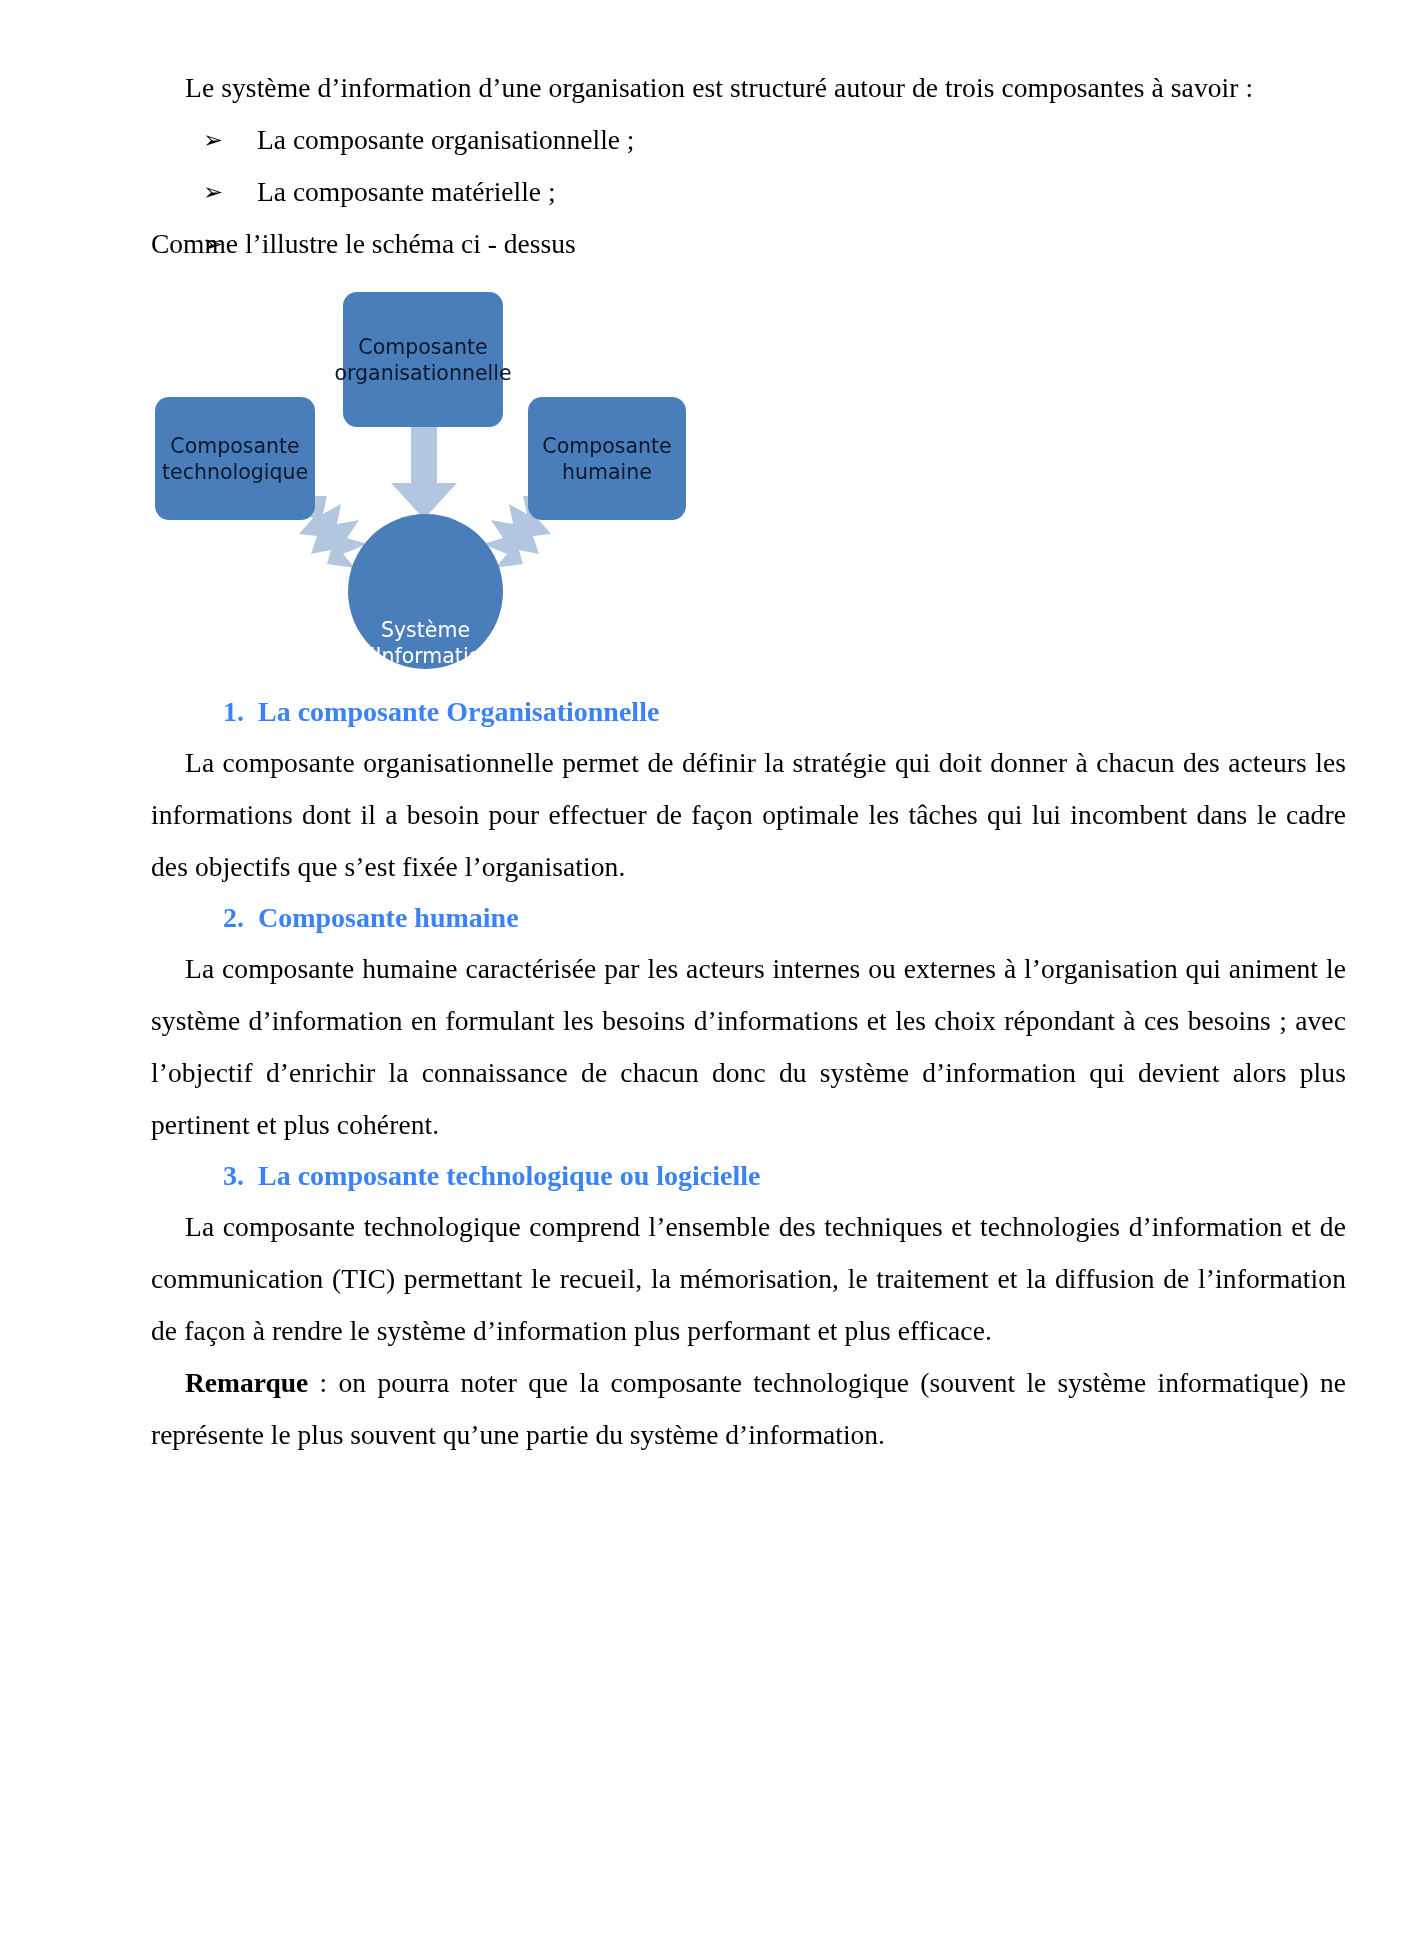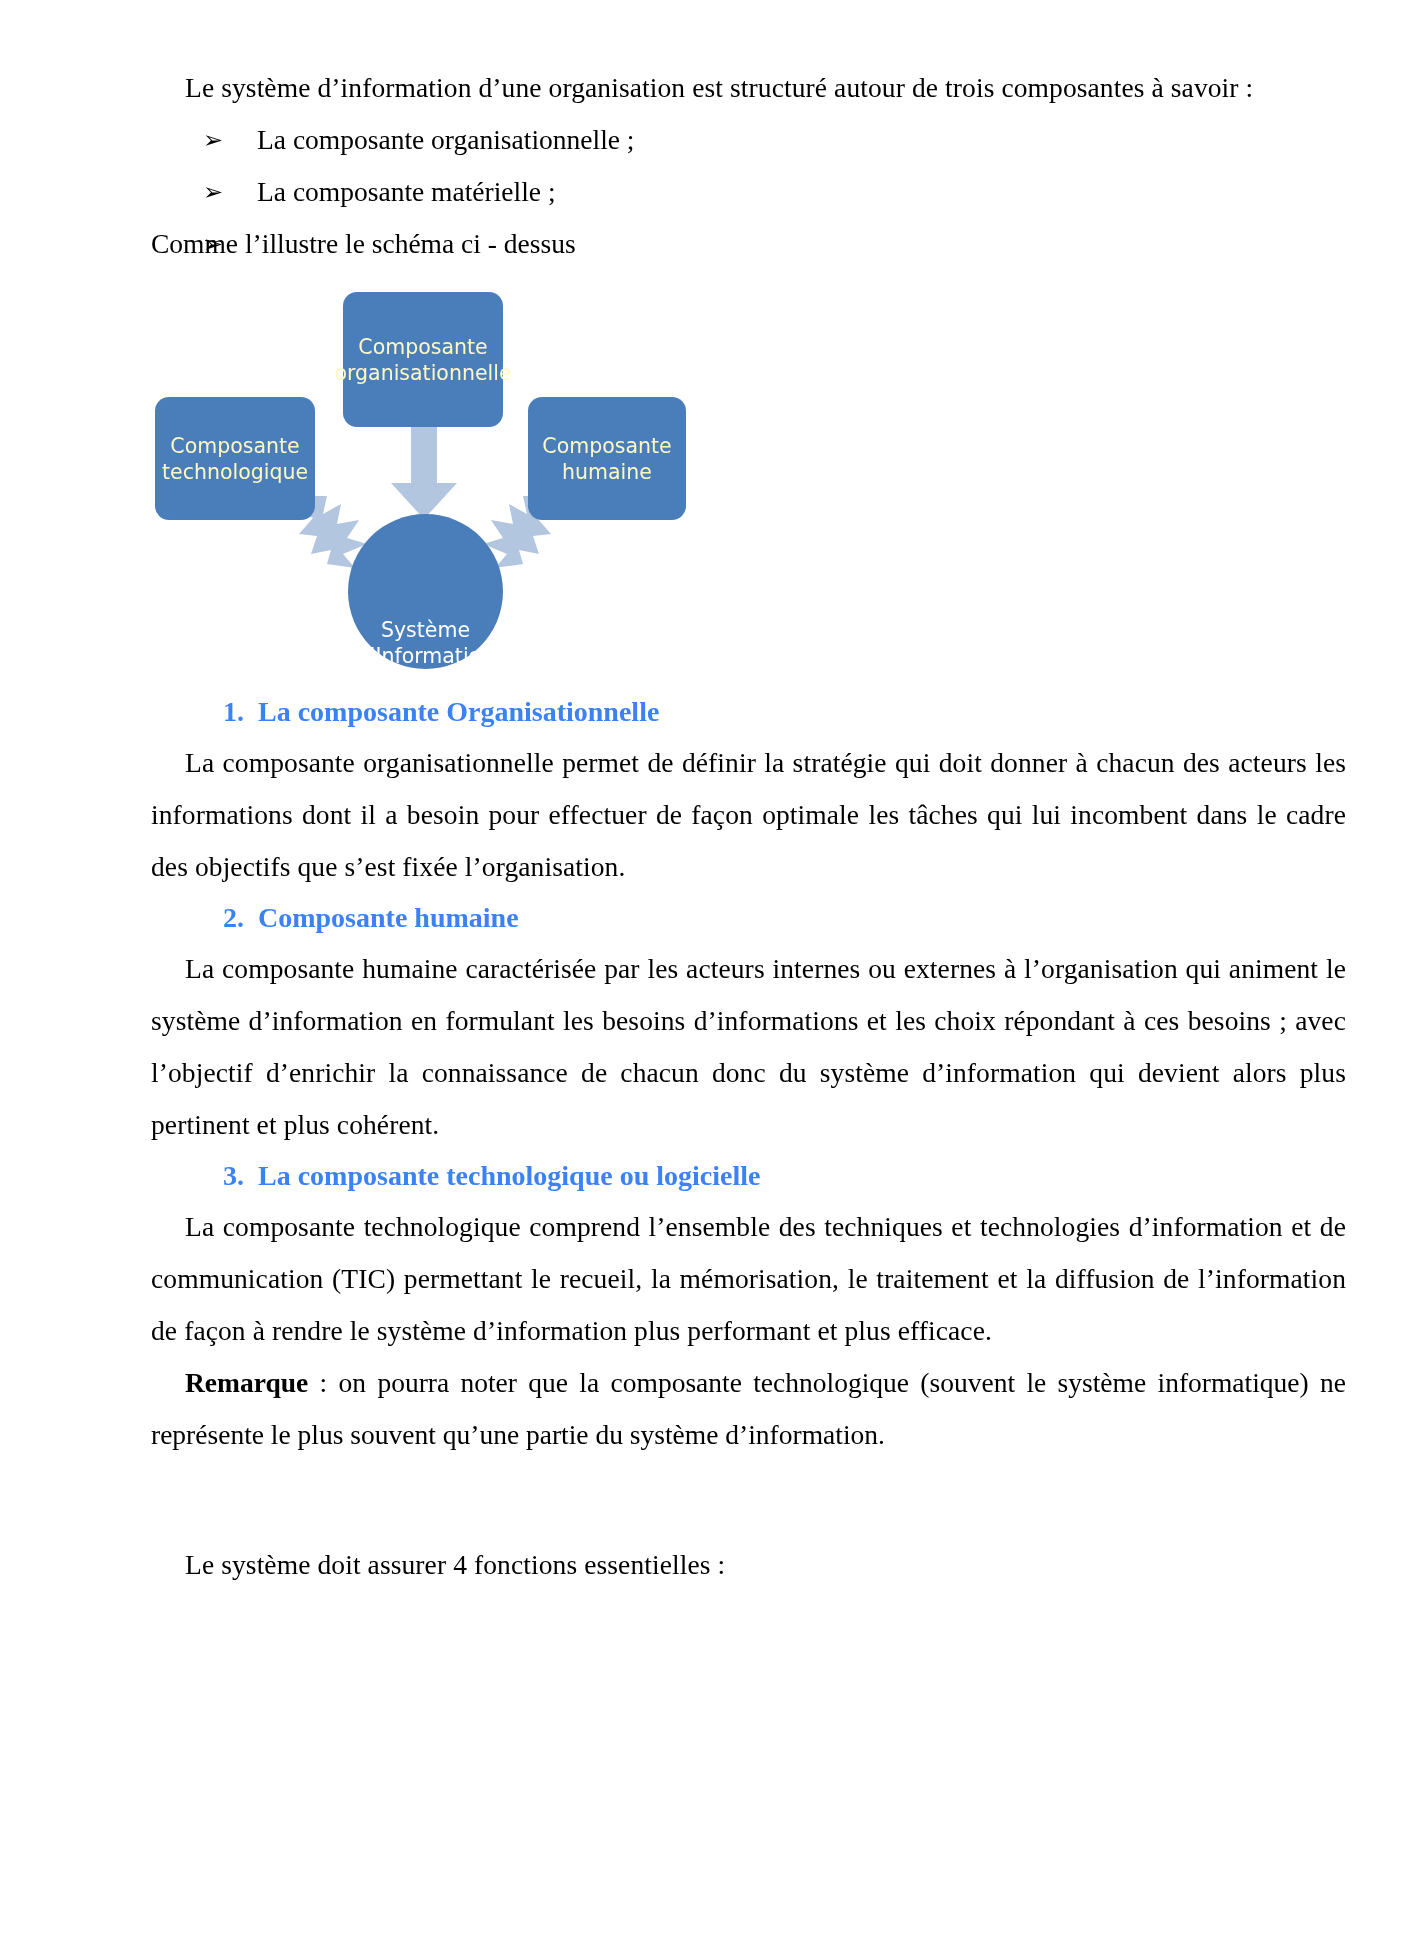--- a/index.html
+++ b/index.html
@@ -70,21 +70,21 @@
   .diagram {
     position: relative;
     width: 660px;
     height: 395px;
     margin: 22px 0 0 0;
   }
   .dg-box {
     position: absolute;
     background: #4a7ebb;
     border-radius: 14px;
-    color: #fef9c3;
+    color: #0f172a;
     font-family: "DejaVu Sans", "Liberation Sans", sans-serif;
     font-size: 20.5px;
     line-height: 26px;
     display: flex;
     align-items: center;
     justify-content: center;
     text-align: center;
     padding: 4px 8px;
     box-sizing: border-box;
   }
@@ -247,16 +247,15 @@
       <span>La composante technologique ou logicielle</span>
     </p>
     <p class="body">La composante technologique comprend l’ensemble des techniques et technologies d’information et de communication (TIC) permettant le recueil, la mémorisation, le traitement et la diffusion de l’information de façon à rendre le système d’information plus performant et plus efficace.</p>
 
     <p class="remarque-p">
       <span class="rm-label">Remarque</span><span class="rm-body"> : on pourra noter que la composante technologique (souvent le système informatique) ne représente le plus souvent qu’une partie du système d’information.</span>
     </p>
 
     <div class="spacer-lg"></div>
 
-    <p class="body">Le système doit assurer 4 fonctions essentielles :</p>
 
   </div>
 </div>
 
 </body></html>

